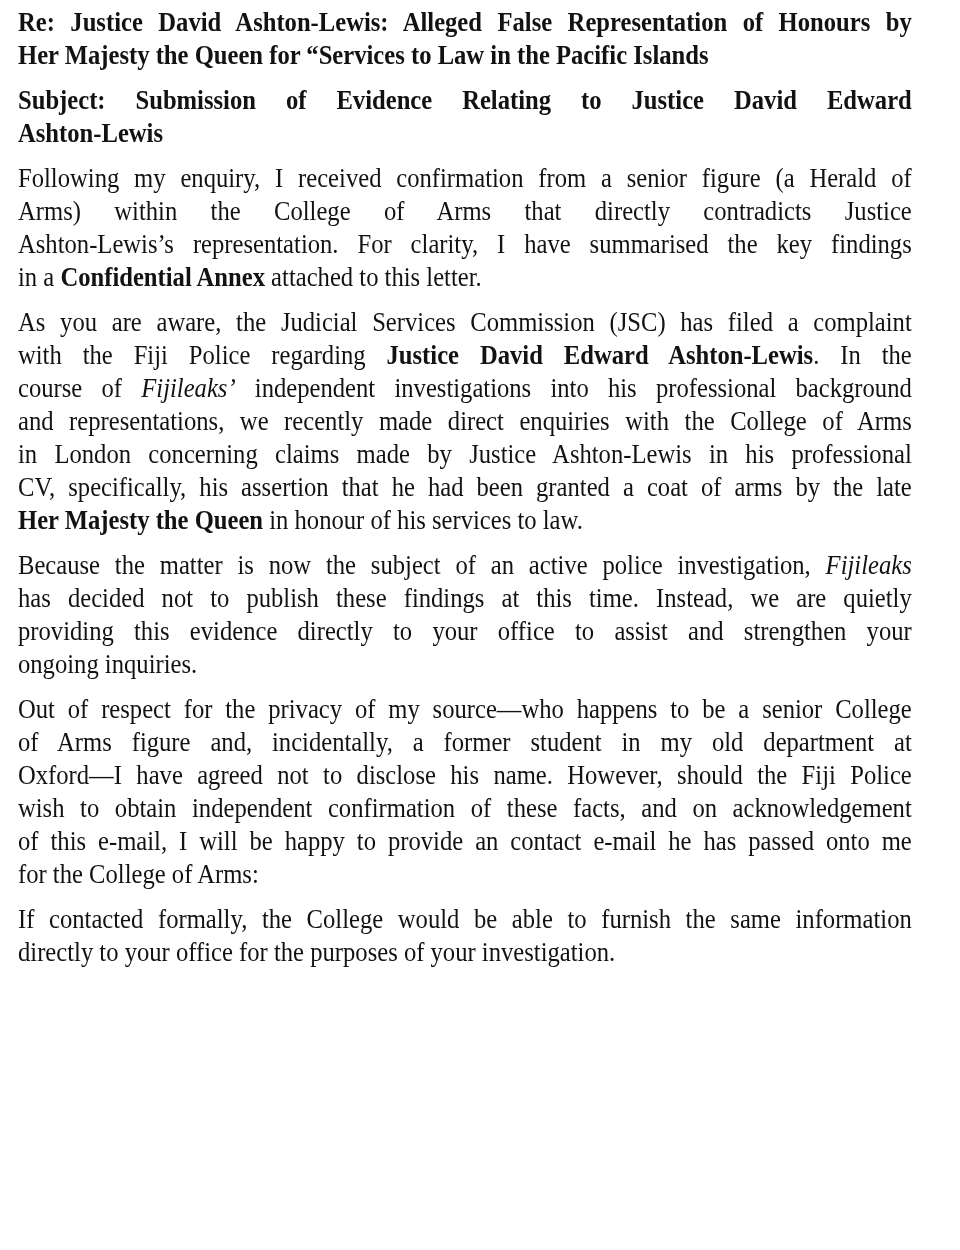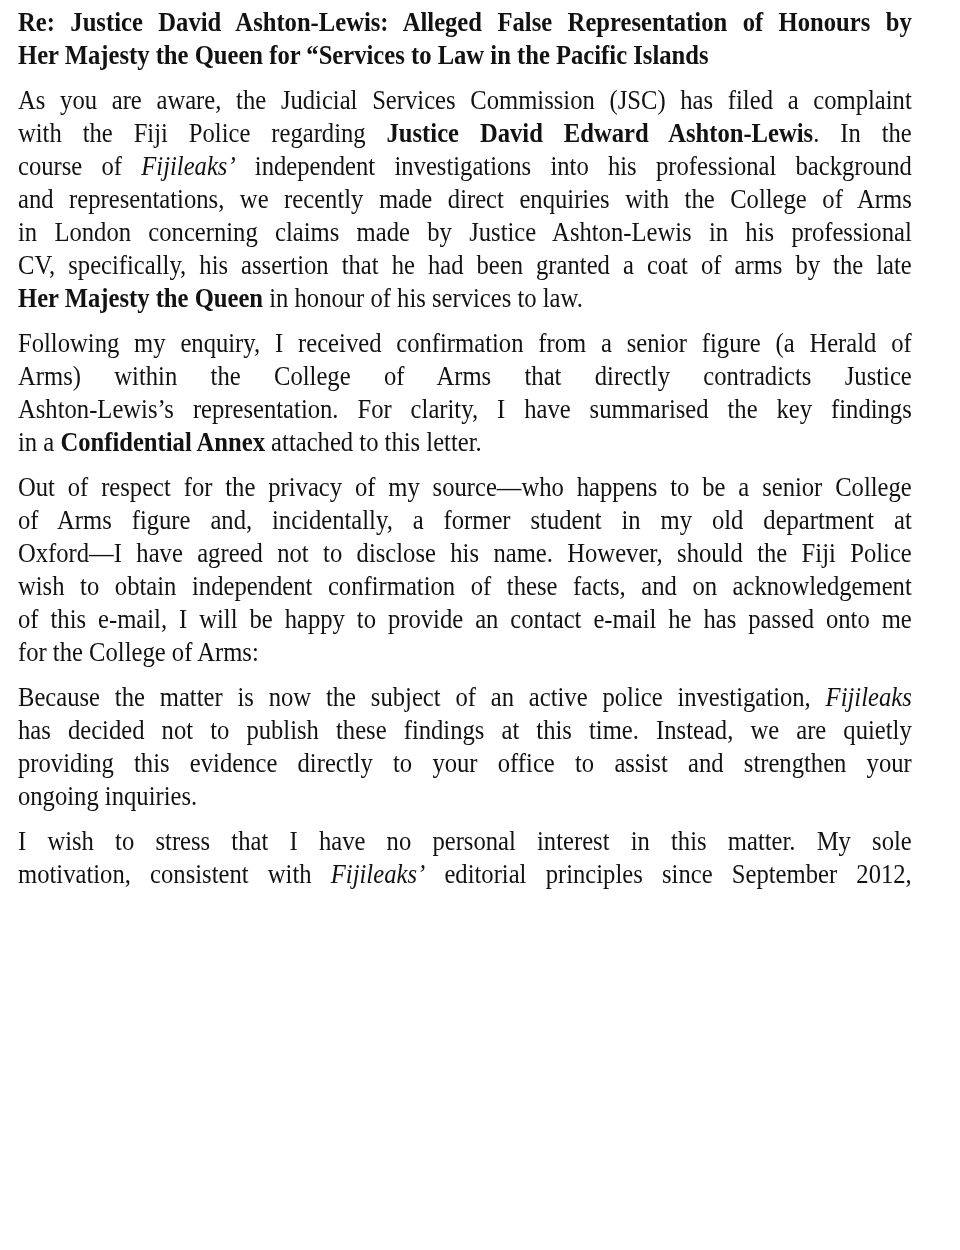--- a/index.html
+++ b/index.html
@@ -35,46 +35,50 @@
   .line i { font-style: italic; }
 </style>
 </head>
 <body>
 
 <div class="page">
     <div class="block heading">
       <div class="line jl">Re: Justice David Ashton-Lewis: Alleged False Representation of Honours by</div>
       <div class="line ll">Her Majesty the Queen for “Services to Law in the Pacific Islands</div>
     </div>
+    <div class="block heading">
+      <div class="line jl">Subject: Submission of Evidence Relating to Justice David Edward</div>
+      <div class="line ll">Ashton-Lewis</div>
+    </div>
+    <div class="block body">
+      <div class="line jl">Following my enquiry, I received confirmation from a senior figure (a Herald of</div>
+      <div class="line jl">Arms) within the College of Arms that directly contradicts Justice</div>
+      <div class="line jl">Ashton-Lewis’s representation. For clarity, I have summarised the key findings</div>
+      <div class="line ll">in a <b>Confidential Annex</b> attached to this letter.</div>
+    </div>
     <div class="block body">
       <div class="line jl">As you are aware, the Judicial Services Commission (JSC) has filed a complaint</div>
       <div class="line jl">with the Fiji Police regarding <b>Justice David Edward Ashton-Lewis</b>. In the</div>
       <div class="line jl">course of <i>Fijileaks’</i> independent investigations into his professional background</div>
       <div class="line jl">and representations, we recently made direct enquiries with the College of Arms</div>
       <div class="line jl">in London concerning claims made by Justice Ashton-Lewis in his professional</div>
       <div class="line jl">CV, specifically, his assertion that he had been granted a coat of arms by the late</div>
       <div class="line ll"><b>Her Majesty the Queen</b> in honour of his services to law.</div>
     </div>
     <div class="block body">
-      <div class="line jl">Following my enquiry, I received confirmation from a senior figure (a Herald of</div>
-      <div class="line jl">Arms) within the College of Arms that directly contradicts Justice</div>
-      <div class="line jl">Ashton-Lewis’s representation. For clarity, I have summarised the key findings</div>
-      <div class="line ll">in a <b>Confidential Annex</b> attached to this letter.</div>
+      <div class="line jl">Because the matter is now the subject of an active police investigation, <i>Fijileaks</i></div>
+      <div class="line jl">has decided not to publish these findings at this time. Instead, we are quietly</div>
+      <div class="line jl">providing this evidence directly to your office to assist and strengthen your</div>
+      <div class="line ll">ongoing inquiries.</div>
     </div>
     <div class="block body">
       <div class="line jl">Out of respect for the privacy of my source—who happens to be a senior College</div>
       <div class="line jl">of Arms figure and, incidentally, a former student in my old department at</div>
       <div class="line jl">Oxford—I have agreed not to disclose his name. However, should the Fiji Police</div>
       <div class="line jl">wish to obtain independent confirmation of these facts, and on acknowledgement</div>
       <div class="line jl">of this e-mail, I will be happy to provide an contact e-mail he has passed onto me</div>
       <div class="line ll">for the College of Arms:</div>
     </div>
     <div class="block body">
-      <div class="line jl">Because the matter is now the subject of an active police investigation, <i>Fijileaks</i></div>
-      <div class="line jl">has decided not to publish these findings at this time. Instead, we are quietly</div>
-      <div class="line jl">providing this evidence directly to your office to assist and strengthen your</div>
-      <div class="line ll">ongoing inquiries.</div>
-    </div>
-    <div class="block body">
-      <div class="line jl">I wish to stress that I have no personal interest in this matter. My sole</div>
-      <div class="line jl">motivation, consistent with <i>Fijileaks’</i> editorial principles since September 2012,</div>
+      <div class="line jl">If contacted formally, the College would be able to furnish the same information</div>
+      <div class="line ll">directly to your office for the purposes of your investigation.</div>
     </div>
   </div>
 
 </body></html>

